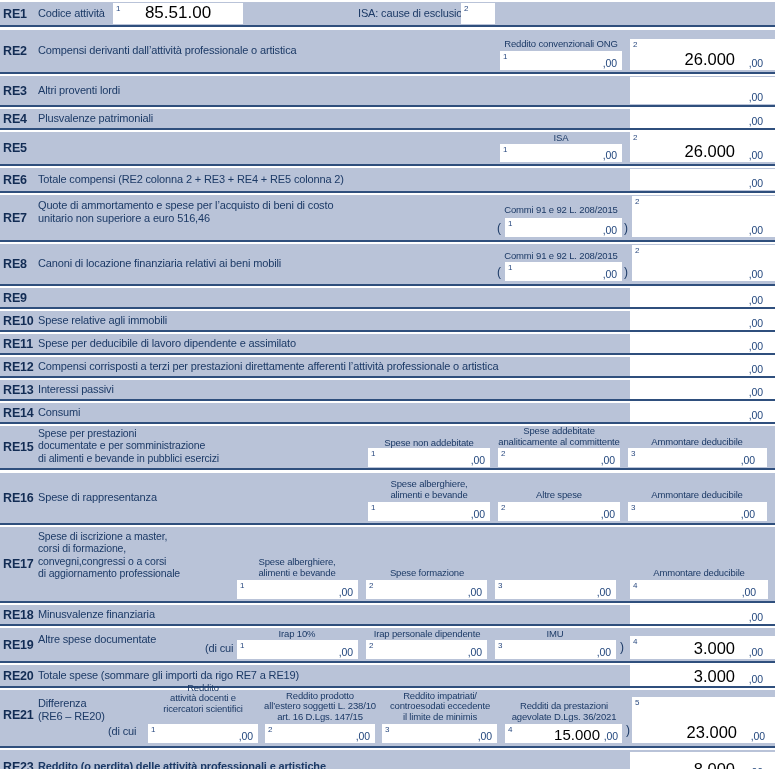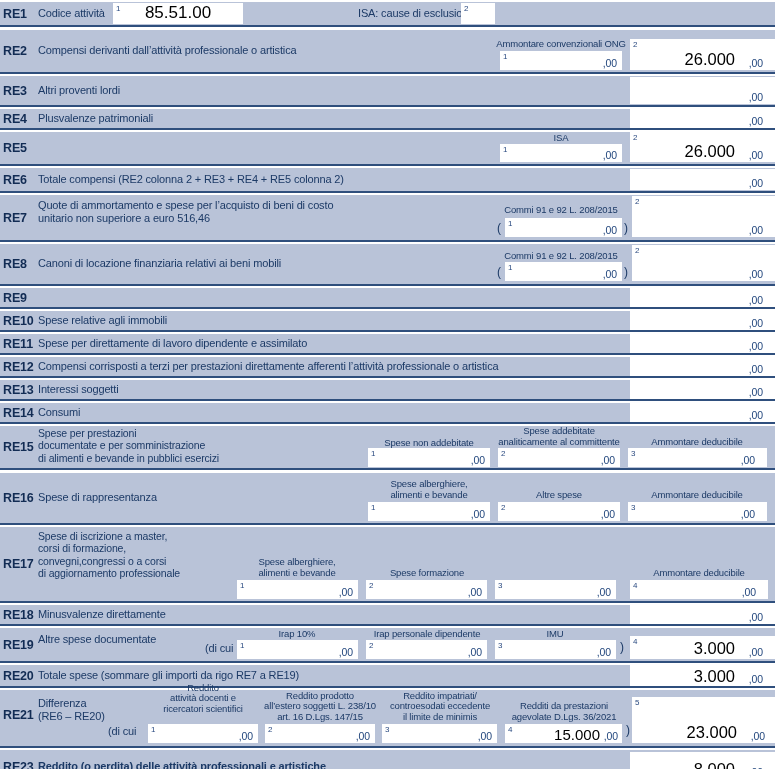--- a/index.html
+++ b/index.html
@@ -37,21 +37,21 @@
     </div>
     <span class="desc vc" style="left:358px">ISA: cause di esclusione</span>
     <div class="box" style="left:461px;width:34px;top:1px;bottom:1px">
       <span class="sup">2</span>
     </div>
   </div>
 
   <div class="row" style="height:42px">
     <span class="code vc">RE2</span>
     <span class="desc vc">Compensi derivanti dall’attività professionale o artistica</span>
-    <span class="clabel" style="left:495px;width:132px;bottom:23px">Ammontare convenzionali ONG</span>
+    <span class="clabel" style="left:495px;width:132px;bottom:23px">Reddito convenzionali ONG</span>
     <div class="box" style="left:500px;width:122px;bottom:2px;height:19px">
       <span class="sup">1</span>
       <span class="cents cents-m">,00</span>
     </div>
     <div class="box" style="left:630px;width:145px;top:9px;bottom:2px">
       <span class="sup">2</span>
       <span class="entry" style="right:40px;bottom:1px">26.000</span>
       <span class="cents">,00</span>
     </div>
   </div>
@@ -135,35 +135,35 @@
   </div>
   <div class="row" style="height:19px">
     <span class="code vc">RE10</span>
     <span class="desc vc">Spese relative agli immobili</span>
     <div class="box" style="left:630px;width:145px;top:0;bottom:0">
       <span class="cents">,00</span>
     </div>
   </div>
   <div class="row" style="height:19px">
     <span class="code vc">RE11</span>
-    <span class="desc vc">Spese per direttamente di lavoro dipendente e assimilato</span>
+    <span class="desc vc">Spese per deducibile di lavoro dipendente e assimilato</span>
     <div class="box" style="left:630px;width:145px;top:0;bottom:0">
       <span class="cents">,00</span>
     </div>
   </div>
   <div class="row" style="height:19px">
     <span class="code vc">RE12</span>
     <span class="desc vc">Compensi corrisposti a terzi per prestazioni direttamente afferenti l’attività professionale o artistica</span>
     <div class="box" style="left:630px;width:145px;top:0;bottom:0">
       <span class="cents">,00</span>
     </div>
   </div>
   <div class="row" style="height:19px">
     <span class="code vc">RE13</span>
-    <span class="desc vc">Interessi soggetti</span>
+    <span class="desc vc">Interessi passivi</span>
     <div class="box" style="left:630px;width:145px;top:0;bottom:0">
       <span class="cents">,00</span>
     </div>
   </div>
   <div class="row" style="height:19px">
     <span class="code vc">RE14</span>
     <span class="desc vc">Consumi</span>
     <div class="box" style="left:630px;width:145px;top:0;bottom:0">
       <span class="cents">,00</span>
     </div>
@@ -237,21 +237,21 @@
       <span class="cents cents-m">,00</span>
     </div>
     <div class="box" style="left:630px;width:138px;bottom:2px;height:19px">
       <span class="sup">4</span>
       <span class="cents">,00</span>
     </div>
   </div>
 
   <div class="row" style="height:19px">
     <span class="code vc">RE18</span>
-    <span class="desc vc">Minusvalenze direttamente</span>
+    <span class="desc vc">Minusvalenze finanziaria</span>
     <div class="box" style="left:630px;width:145px;top:0;bottom:0">
       <span class="cents">,00</span>
     </div>
   </div>
 
   <div class="row" style="height:33px">
     <span class="code vc">RE19</span>
     <span class="desc" style="top:5px">Altre spese documentate</span>
     <span class="dicui" style="left:205px;bottom:7px">(di cui</span>
     <span class="clabel" style="left:222px;width:150px;bottom:22px">Irap 10%</span>

